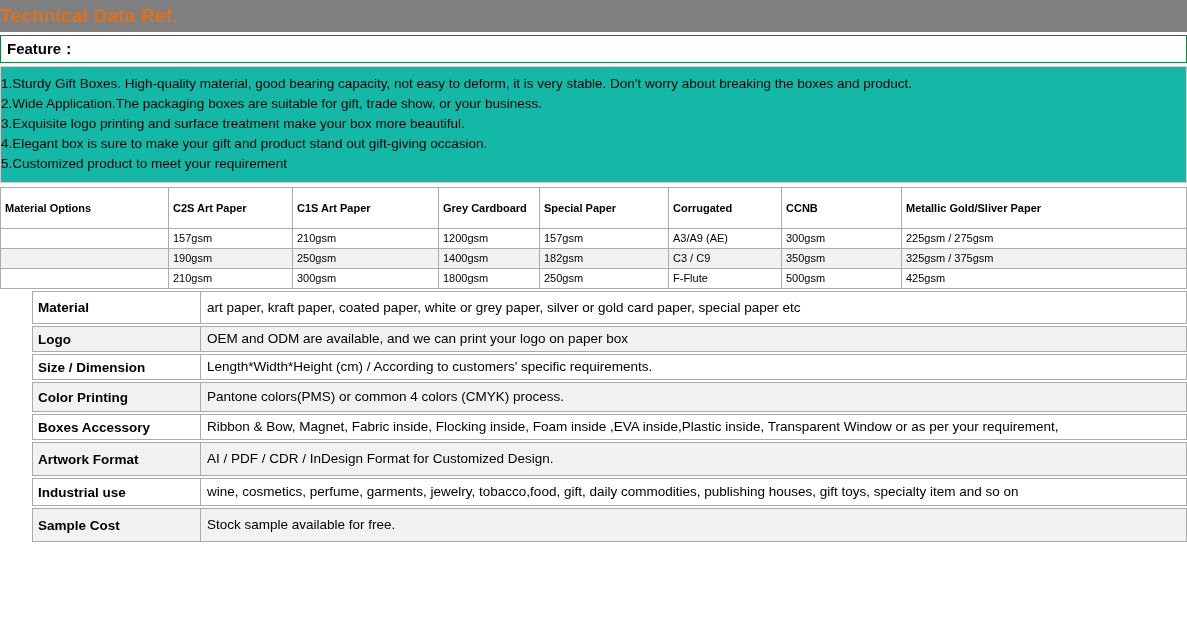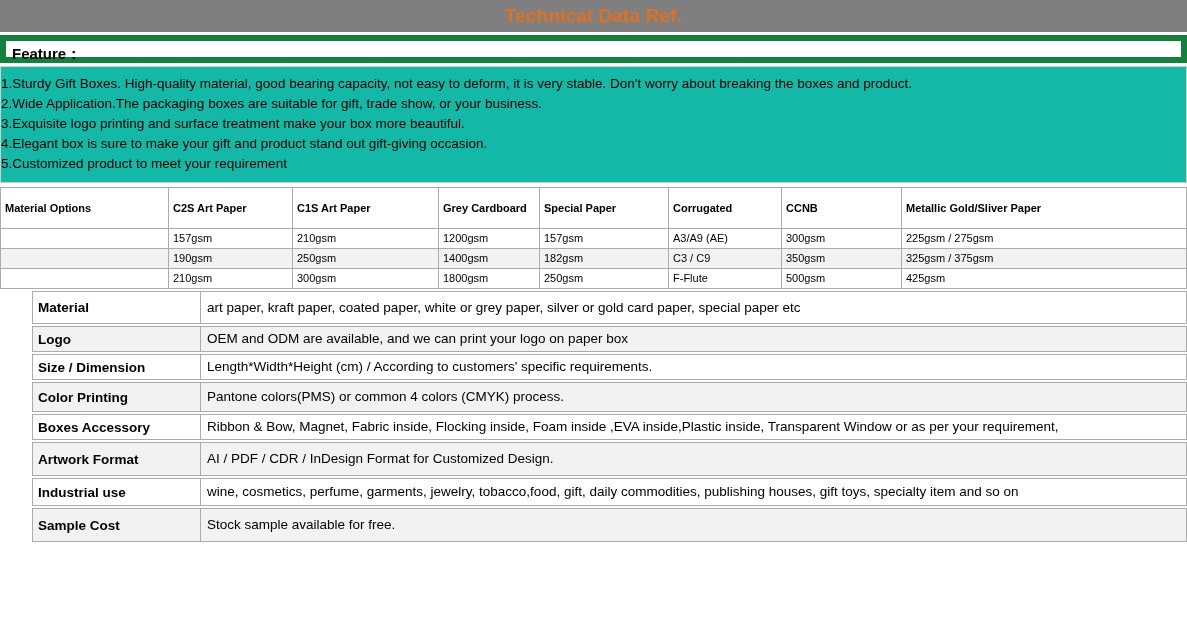--- a/index.html
+++ b/index.html
@@ -8,26 +8,26 @@
     width: 1187px; height: 620px;
     font-family: "Liberation Sans", sans-serif;
     color: #000;
     overflow: hidden;
   }
   .title-bar {
     height: 32px; width: 100%;
     background: #7f7f7f;
     color: #e2711d;
     font-size: 19px; font-weight: bold;
-    text-align: center; line-height: 32px;
+    line-height: 32px;
     letter-spacing: 0.2px;
   }
   .feature-heading-row {
     margin-top: 3px;
-    border: 6px solid #15803d;
+    border: 1px solid #15803d;
     height: 28px; line-height: 26px;
     font-size: 15px; font-weight: bold;
     padding: 0 6px;
     background: #fff;
   }
   .features-block {
     margin-top: 3px;
     border: 1px solid #cfcfcf;
     padding: 7px 6px 8px 0;
     background: #14b8a6;

